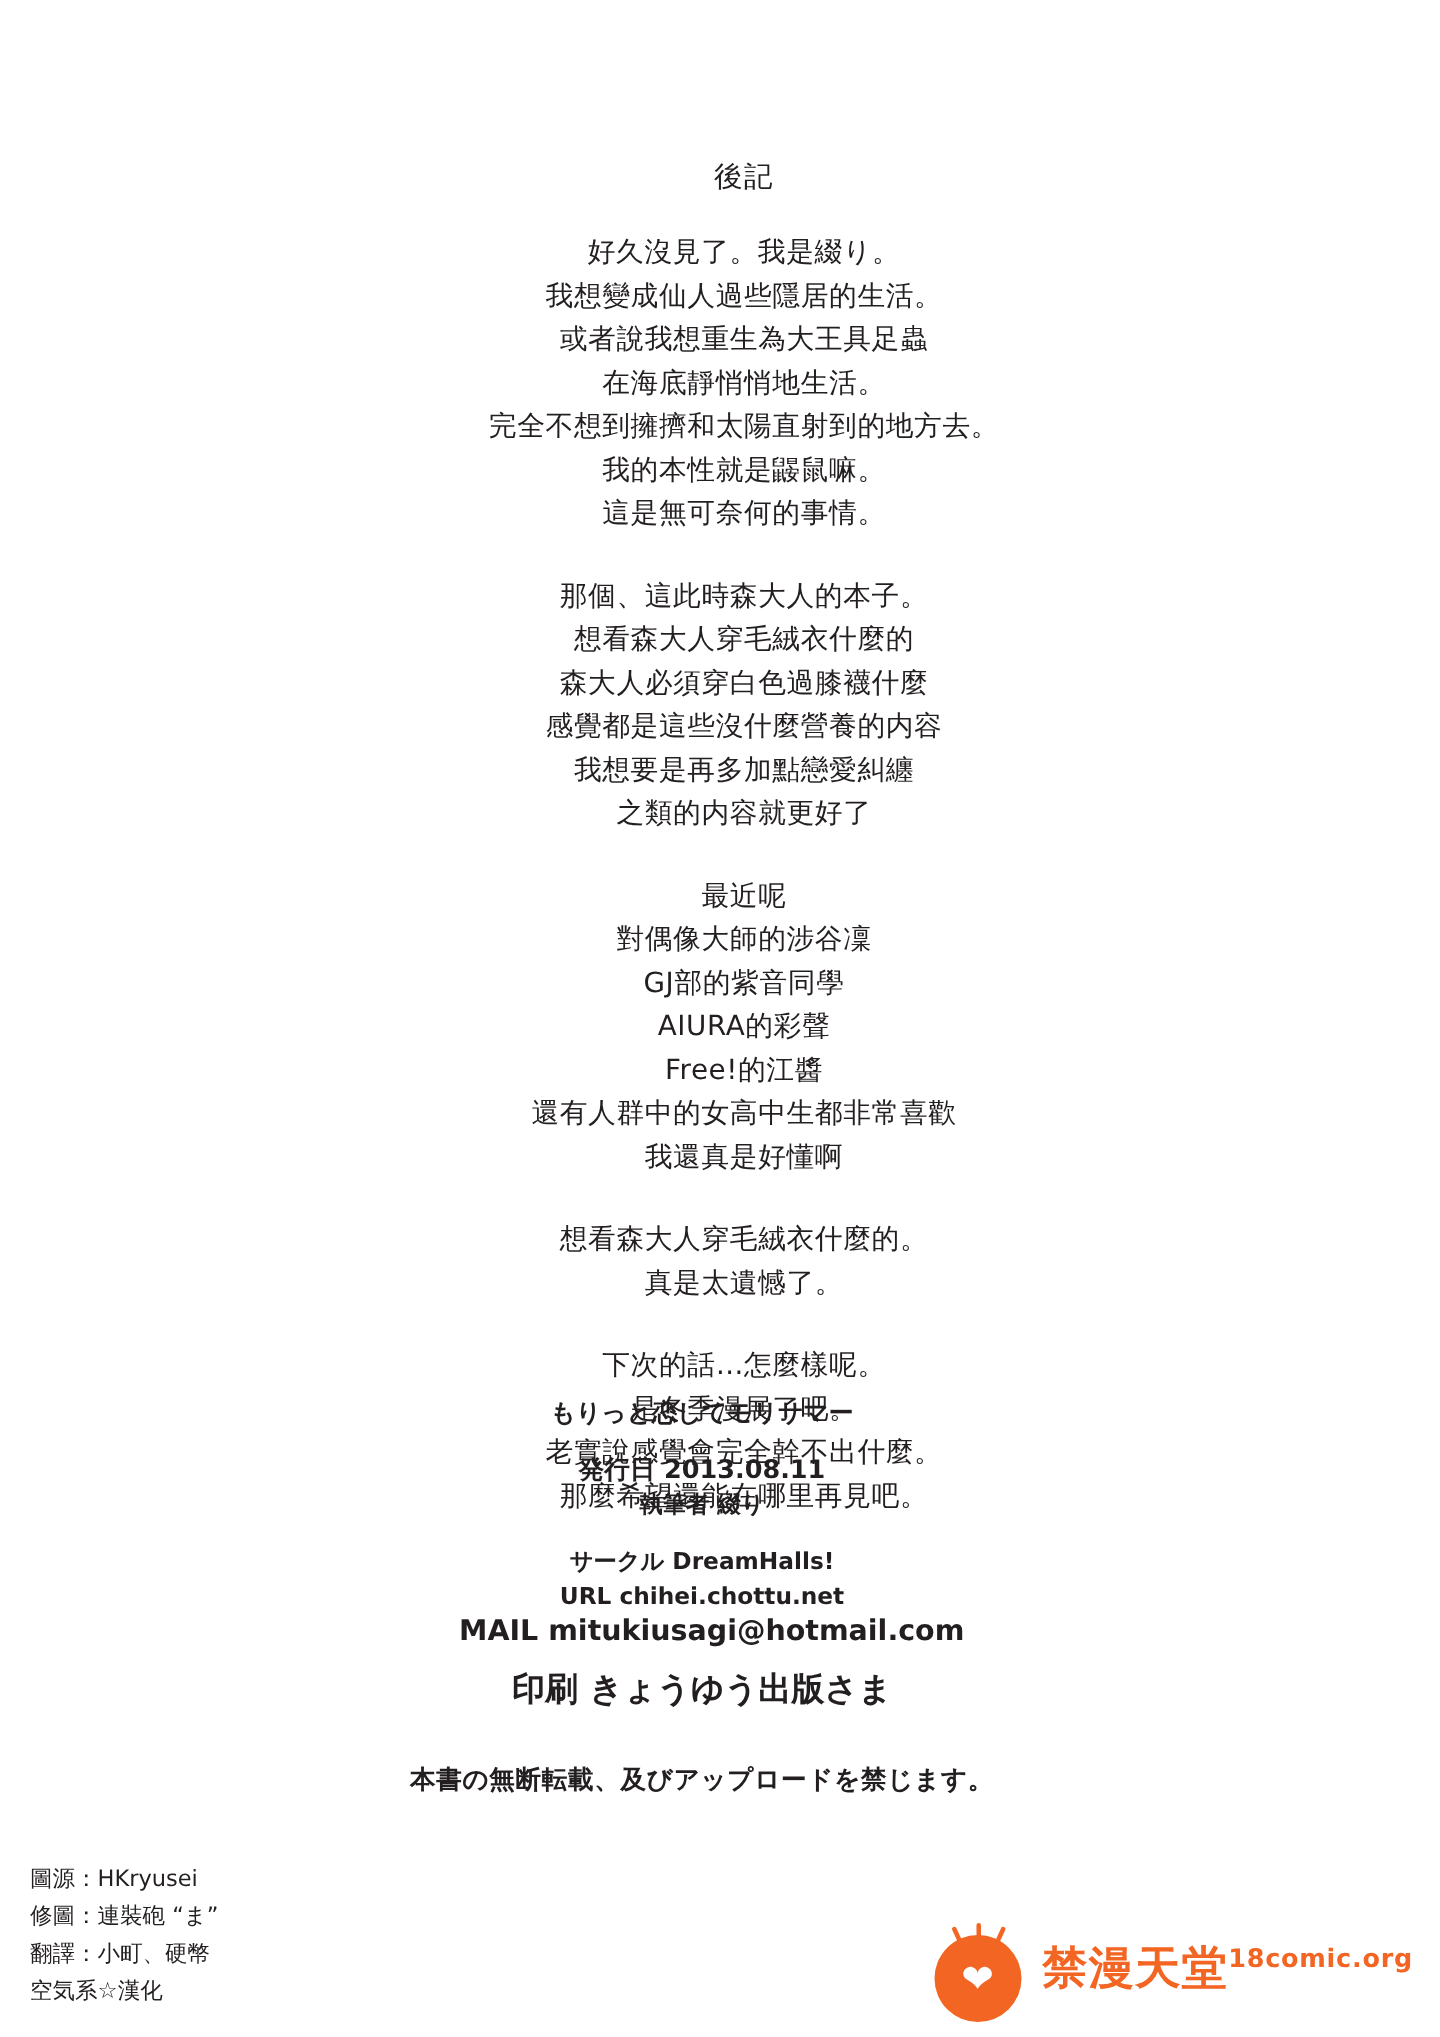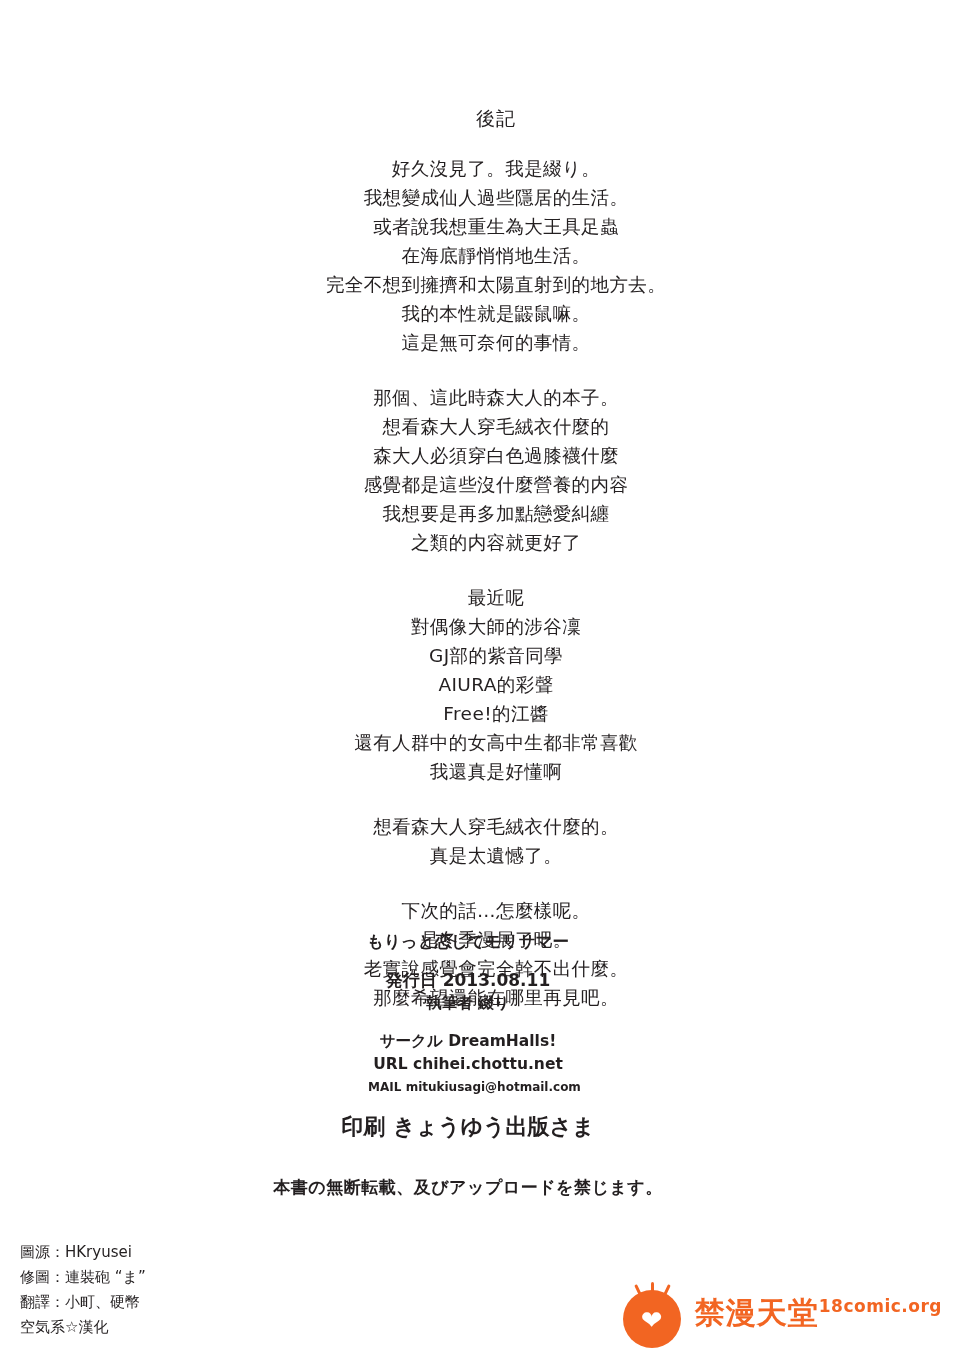--- a/index.html
+++ b/index.html
@@ -68,21 +68,21 @@
   }
   .colophon .c-circle {
     font-size: 15.5px;
     line-height: 23px;
   }
   .colophon .c-url {
     font-size: 15.5px;
     line-height: 23px;
   }
   .colophon .c-mail {
-    font-size: 12px;
+    font-size: 19px;
     line-height: 23px;
     margin-bottom: 16px;
     padding-left: 13px;
   }
   .colophon .c-print {
     font-size: 22px;
     line-height: 24px;
     margin-bottom: 36px;
   }
   .colophon .c-notice {

